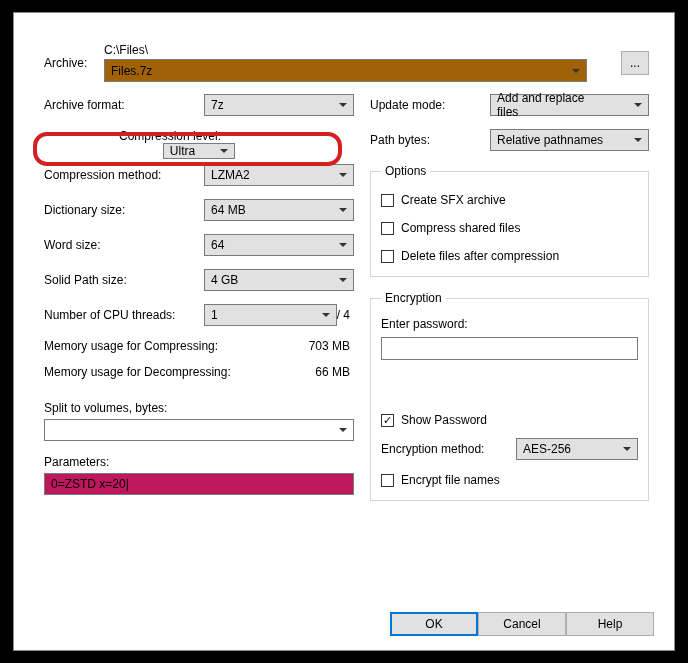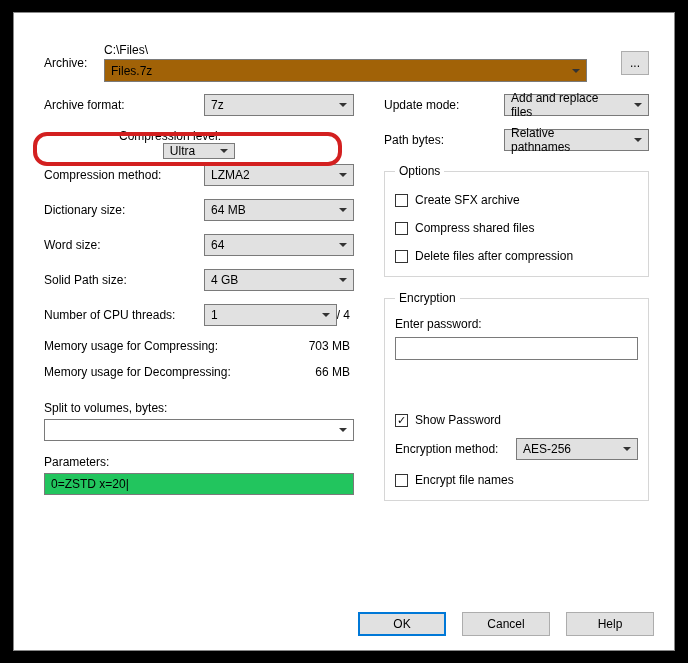--- a/index.html
+++ b/index.html
@@ -54,38 +54,38 @@
     border-right: 4px solid transparent;
     border-top: 4px solid #333;
   }
   .browse-btn {
     margin-left: 10px;
     width: 28px; height: 24px;
     border: 1px solid #adadad;
     background: #e1e1e1;
     display: flex; align-items: center; justify-content: center;
   }
-  .cols { display: flex; gap: 30px; margin-top: 10px; }
+  .cols { display: flex; gap: 16px; margin-top: 10px; }
   .col-left { width: 310px; }
   .col-right { flex: 1; }
   .form-row { display: flex; align-items: center; height: 22px; margin-bottom: 13px; }
   .form-row .lbl { width: 160px; }
   .form-row .select { flex: 1; }
   .hl {
     position: absolute;
     border: 4px solid #d32020;
     border-radius: 14px;
     pointer-events: none;
   }
   .threads-row .select { width: 75px; }
   .threads-total { margin-left: auto; padding-right: 4px; }
   .mem-row { display:flex; height:18px; margin-bottom: 8px; }
   .mem-row .val { margin-left:auto; padding-right:4px; }
   .input {
-    height: 22px; border: 1px solid #7a7a7a; background: #22c55e;
+    height: 22px; border: 1px solid #7a7a7a; background: #be185d;
     padding: 0 6px; display:flex; align-items:center; width: 100%;
   }
   .right-row { display:flex; align-items:center; height:22px; margin-bottom: 13px; }
   .right-row .lbl { width: 120px; }
   .right-row .select { flex: 1; }
   fieldset {
     border: 1px solid #d6d6d6;
     padding: 12px 10px 10px 10px;
     margin-bottom: 14px;
   }
@@ -101,21 +101,21 @@
   }
   .chk.checked::after { content: "✓"; font-size: 11px; color:#000; }
   .enc-lbl { margin-bottom: 6px; display:block; }
   .pass-input { height: 23px; border:1px solid #7a7a7a; background:#fff; width: 100%; margin-bottom: 50px; }
   .enc-method-row { display:flex; align-items:center; margin-top: 8px; margin-bottom: 10px; }
   .enc-method-row .lbl { flex: 1; }
   .enc-method-row .select { width: 122px; }
   .btnbar {
     position: absolute;
     bottom: 14px; right: 20px;
-    display: flex; gap: 16px;
+    display: flex; 
   }
   .btn {
     width: 88px; height: 24px;
     border: 1px solid #adadad;
     background: #e1e1e1;
     display:flex; align-items:center; justify-content:center;
   }
   .btn.default { border: 2px solid #0078d7; }
 </style>
 </head>

